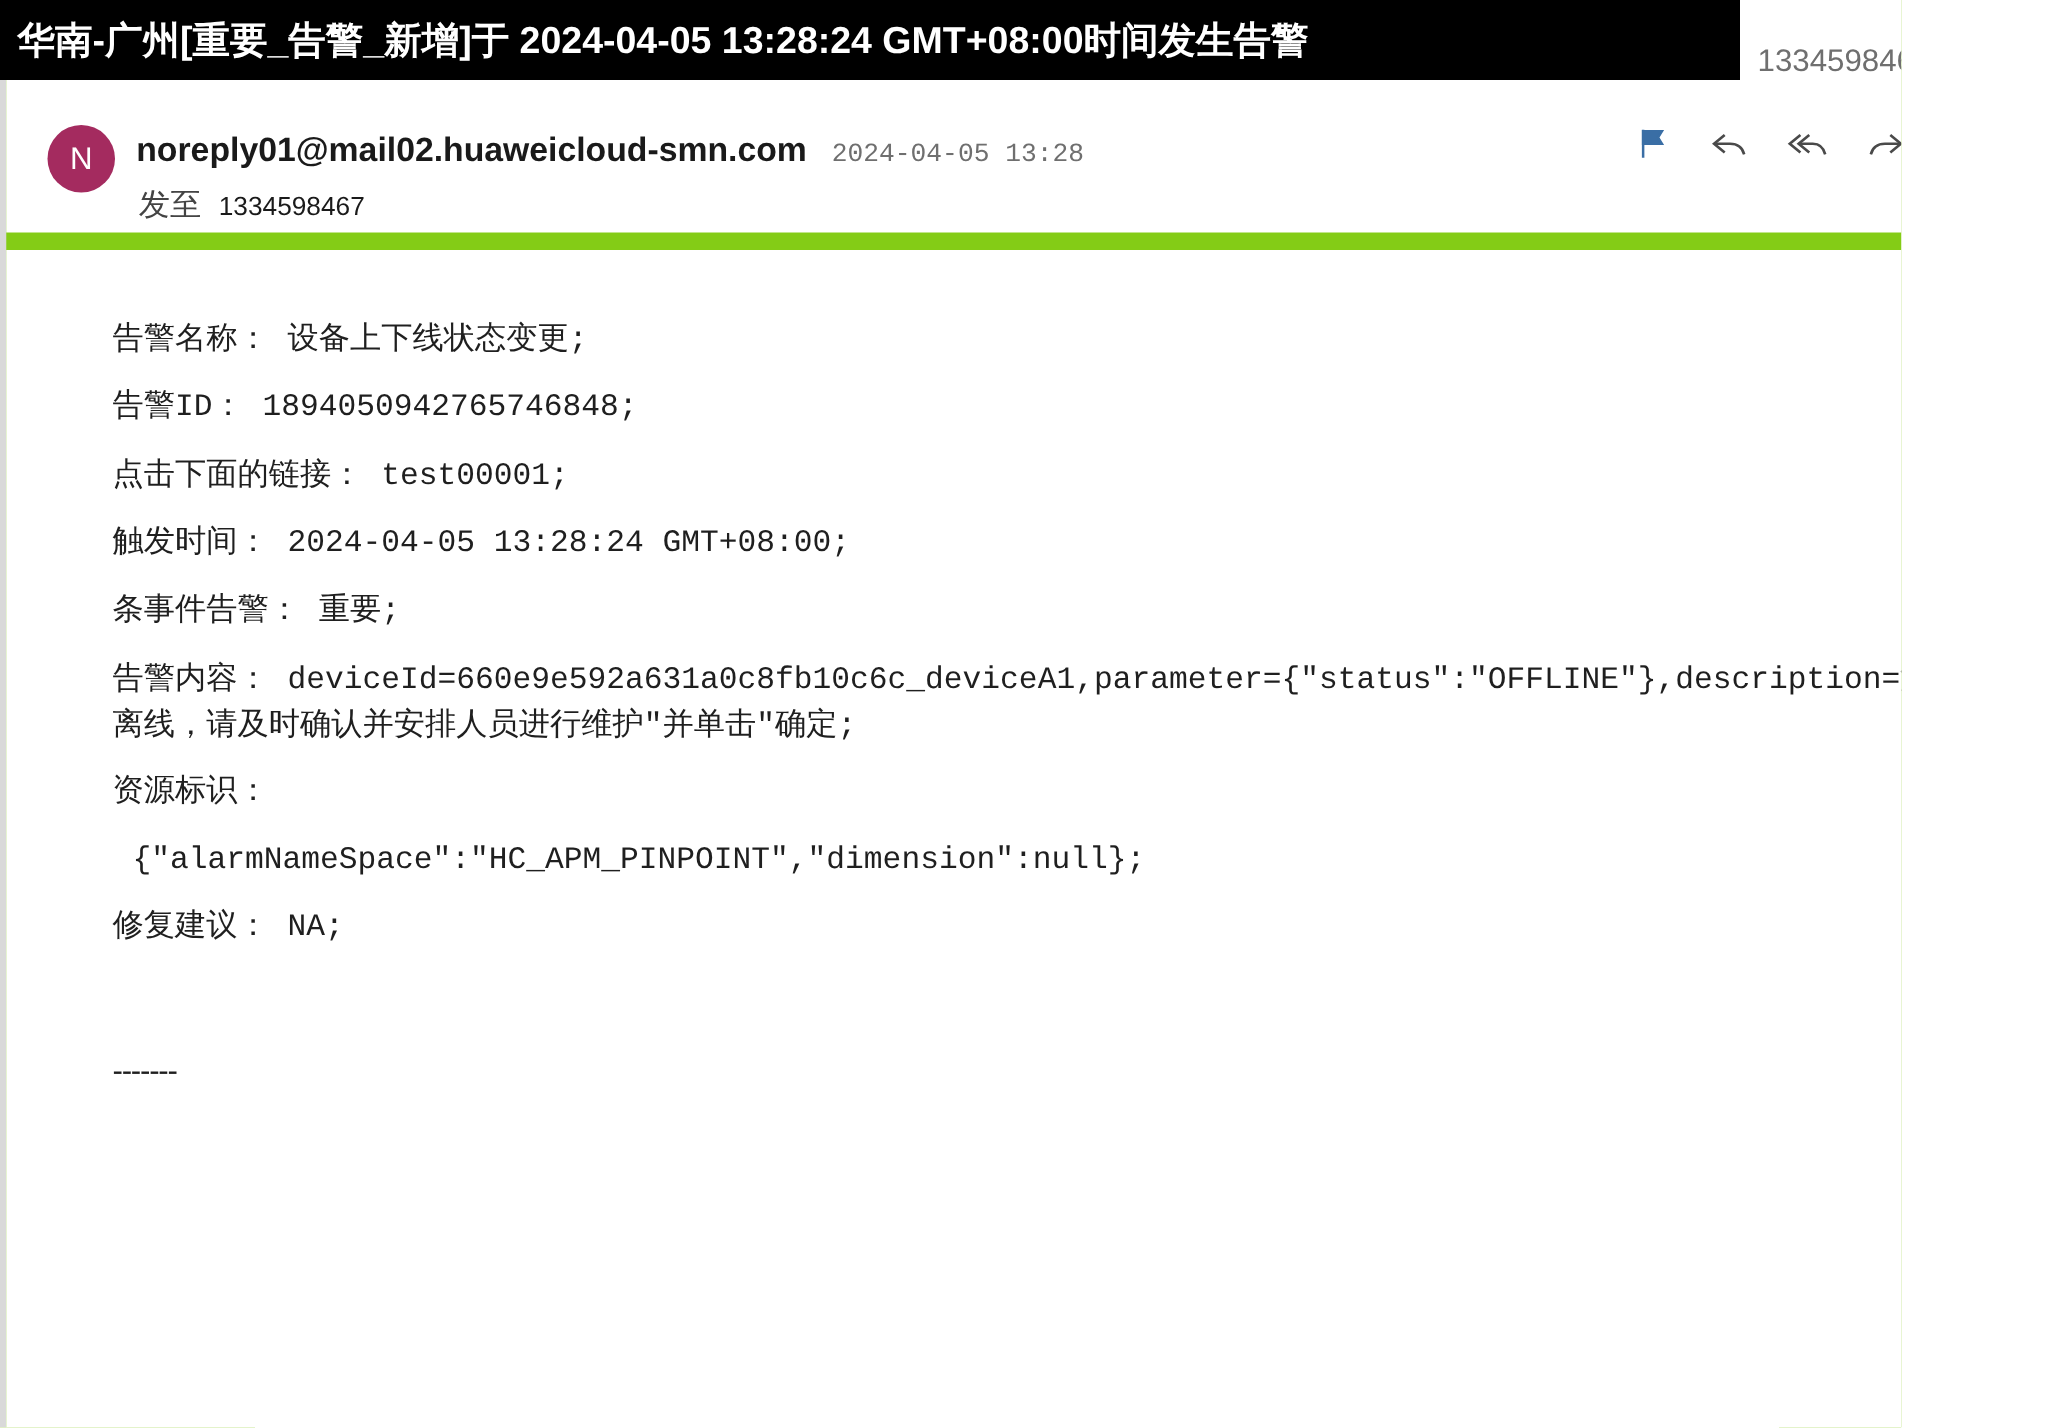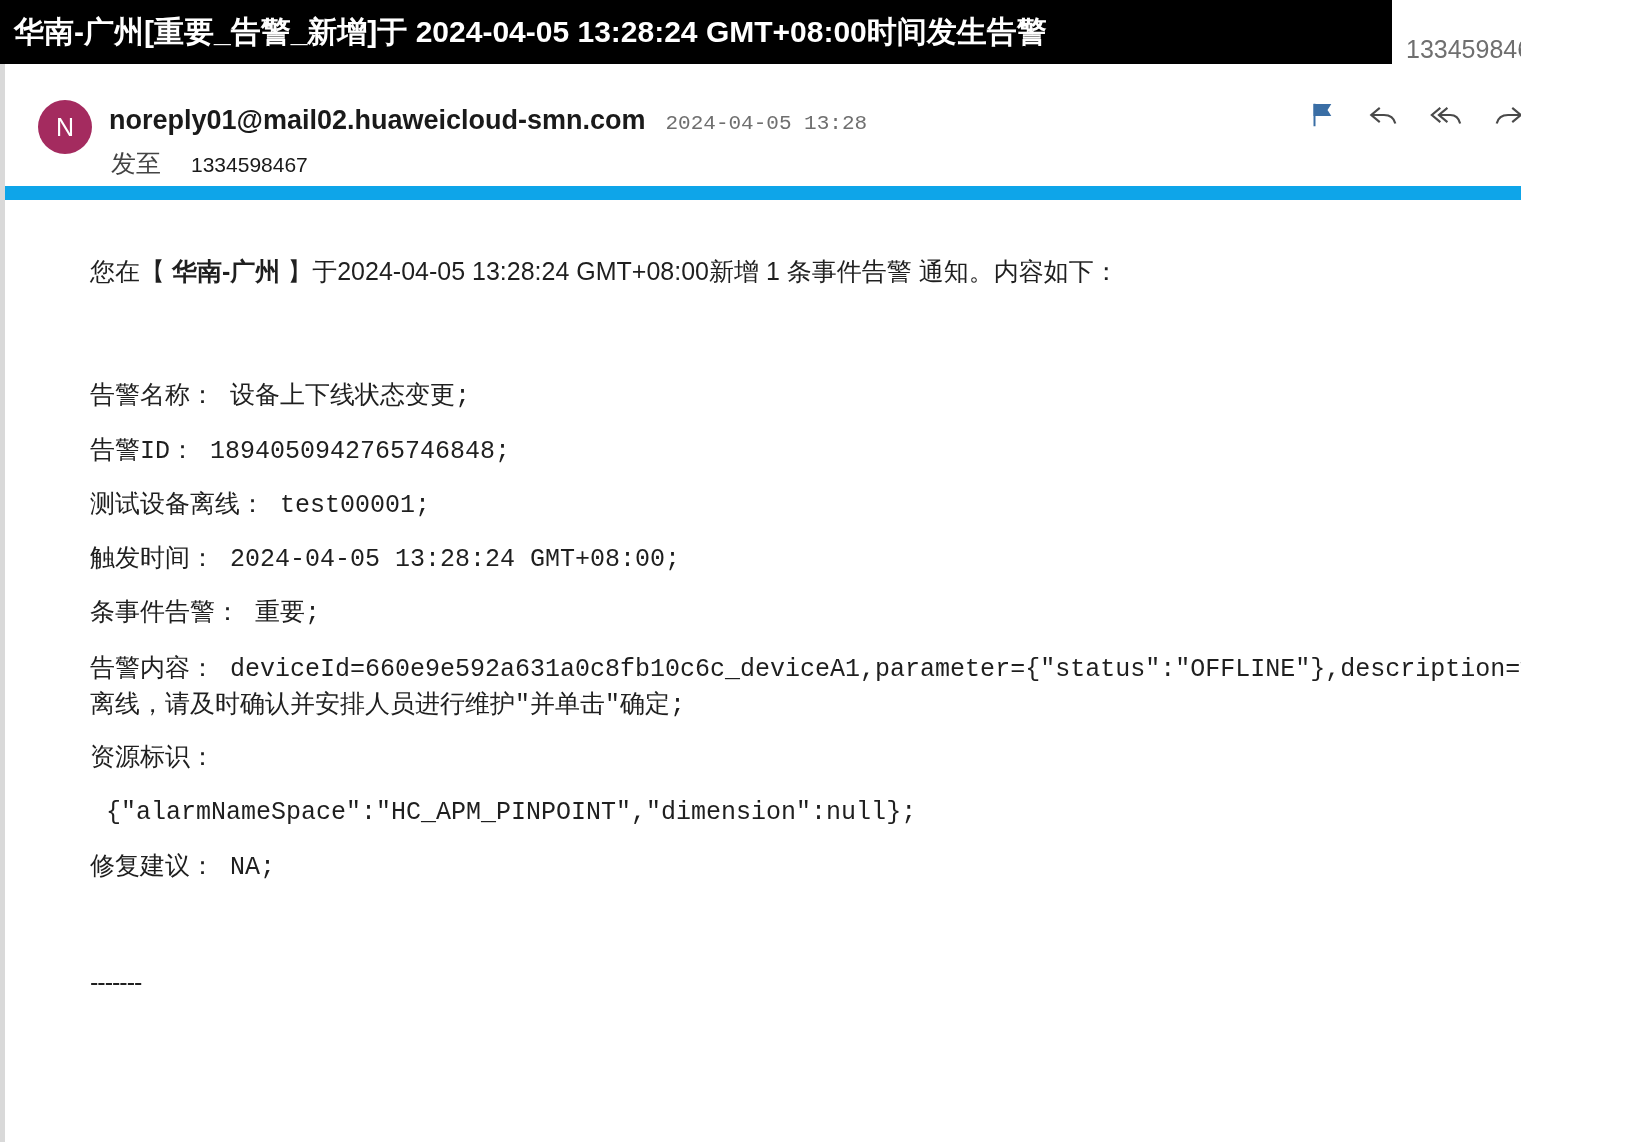--- a/index.html
+++ b/index.html
@@ -6,21 +6,21 @@
     margin: 0;
     padding: 0;
     background: #ffffff;
     font-family: "Liberation Sans", sans-serif;
   }
   #page {
     position: relative;
     width: 1521px;
     height: 1142px;
     overflow: hidden;
-    background: #0ea5e9;
+    background: #84cc16;
   }
 
   
   .titlebar {
     position: absolute;
     top: 0; left: 0;
     width: 1392px;
     height: 64px;
     background: #000000;
     color: #ffffff;
@@ -110,21 +110,21 @@
     align-items: baseline;
   }
   .recipient-label {
     font-size: 25px;
     color: #444444;
     font-family: Liberation Serif, serif;
   }
   .recipient-value {
     font-size: 21px;
     color: #1a1a1a;
-    margin-left: 30px;
+    margin-left: 14px;
   }
 
   .header-actions {
     position: absolute;
     top: 34px;
     left: 1300px;
     display: flex;
     align-items: center;
     gap: 28px;
   }
@@ -272,28 +272,25 @@
       </div>
     </div>
 
     <div class="details-link">详情</div>
     <div class="header-divider"></div>
   </div>
 
   <div class="body">
 
 
-    <p class="intro">
-      <span>您在【</span><span class="place"> 华南-广州 </span><span>】于2024-04-05 13:28:24 GMT+08:00新增 1 条事件告警 通知。内容如下：</span>
-    </p>
 
     <div class="fields">
       <p class="field-line">告警名称： 设备上下线状态变更;</p>
       <p class="field-line">告警ID： 1894050942765746848;</p>
-      <p class="field-line">测试设备离线： test00001;</p>
+      <p class="field-line">点击下面的链接： test00001;</p>
       <p class="field-line">触发时间： 2024-04-05 13:28:24 GMT+08:00;</p>
       <p class="field-line">条事件告警： 重要;</p>
       <p class="field-line wrap">告警内容： deviceId=660e9e592a631a0c8fb10c6c_deviceA1,parameter={"status":"OFFLINE"},description=测试设备离线，请及时确认并安排人员进行维护"并单击"确定;</p>
       <p class="field-line">资源标识：</p>
       <p class="field-line indent">{"alarmNameSpace":"HC_APM_PINPOINT","dimension":null};</p>
       <p class="field-line">修复建议： NA;</p>
     </div>
 
     <p class="footer-sep">-------</p>
   </div>

